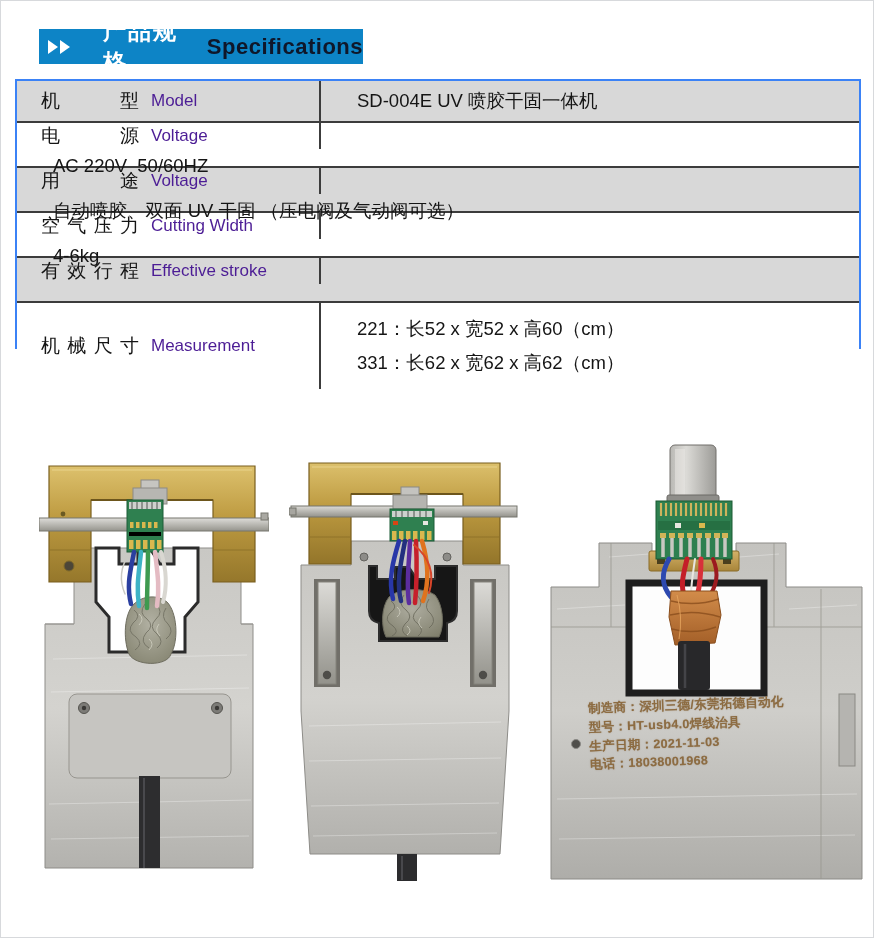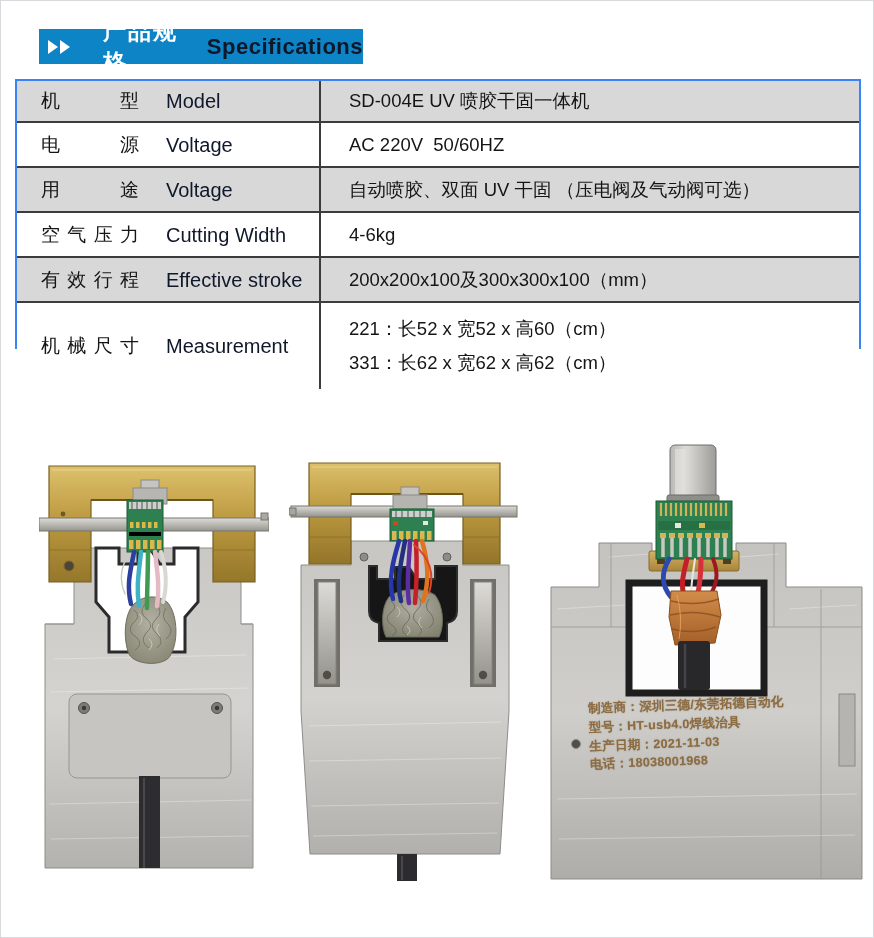--- a/index.html
+++ b/index.html
@@ -19,36 +19,36 @@
   .banner .t-en{color:#0f172a;font-weight:bold;font-size:22px;margin-left:6px;letter-spacing:.5px;}
   
   .spec-table{
     position:absolute;left:14px;top:78px;width:846px;height:270px;
     border:2px solid #3b82f6;box-sizing:border-box;background:#fff;
   }
   .row{display:flex;border-bottom:2px solid #3c3c3c;box-sizing:border-box;}
   .row:last-child{border-bottom:none;}
   .row.grey{background:#d8d8d8;}
   .row.white{background:#ffffff;}
-  .r44{height:42px;} .r45{height:45px;} .rlast{height:86px;}
+  .r44{height:42px;} .r45{height:45px;flex-direction:column;} .rlast{height:86px;}
   .cell-label{
     position:relative;width:304px;border-right:2px solid #3c3c3c;box-sizing:border-box;
     display:flex;align-items:center;padding-left:24px;
   }
   .cell-label .zh{
     display:inline-block;width:98px;font-size:19px;
     text-align:justify;text-align-last:justify;color:#151515;
   }
   .cell-label .en{
-    position:absolute;left:149px;top:50%;transform:translateY(-50%);
-    font-size:20px;color:#0f172a;white-space:nowrap;
+    position:absolute;left:134px;top:50%;transform:translateY(-50%);
+    font-size:17px;color:#4c1d95;white-space:nowrap;
   }
   .cell-value{
     flex:1;display:flex;flex-direction:column;justify-content:center;
-    padding-left:28px;font-size:18.5px;color:#151515;white-space:pre-wrap;
+    padding-left:36px;font-size:18.5px;color:#151515;white-space:pre-wrap;
   }
   .cell-value .vline{line-height:34px;}
   
   .photo{position:absolute;}
   .photo1{left:38px;top:453px;width:230px;height:420px;}
   .photo2{left:288px;top:460px;width:232px;height:420px;}
   .photo3{left:548px;top:438px;width:315px;height:445px;}
   .engraving{
     position:absolute;left:40px;top:256px;width:252px;
     transform:rotate(-2deg);font-size:12.5px;line-height:1.5;
@@ -109,23 +109,20 @@
       </div>
       <div class="cell-value">
         <div class="vline">4-6kg</div>
       </div>
     </div>
 
     <div class="row grey r45">
       <div class="cell-label">
         <span class="zh">有效行程</span>
         <span class="en">Effective stroke</span>
-      </div>
-      <div class="cell-value">
-        <div class="vline">200x200x100及300x300x100（mm）</div>
       </div>
     </div>
 
     <div class="row white rlast">
       <div class="cell-label">
         <span class="zh">机械尺寸</span>
         <span class="en">Measurement</span>
       </div>
       <div class="cell-value">
         <div class="vline">221：长52 x 宽52 x 高60（cm）</div>

